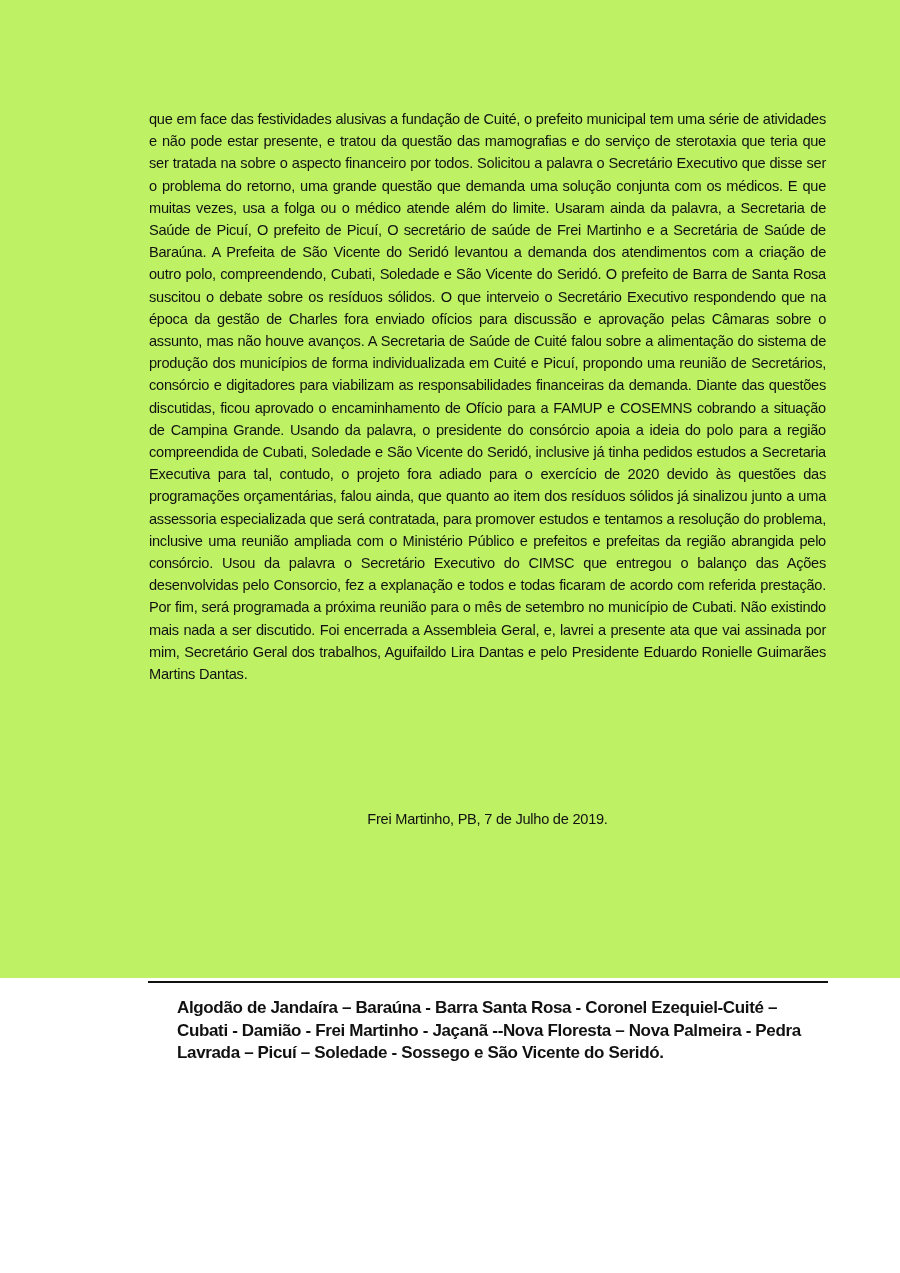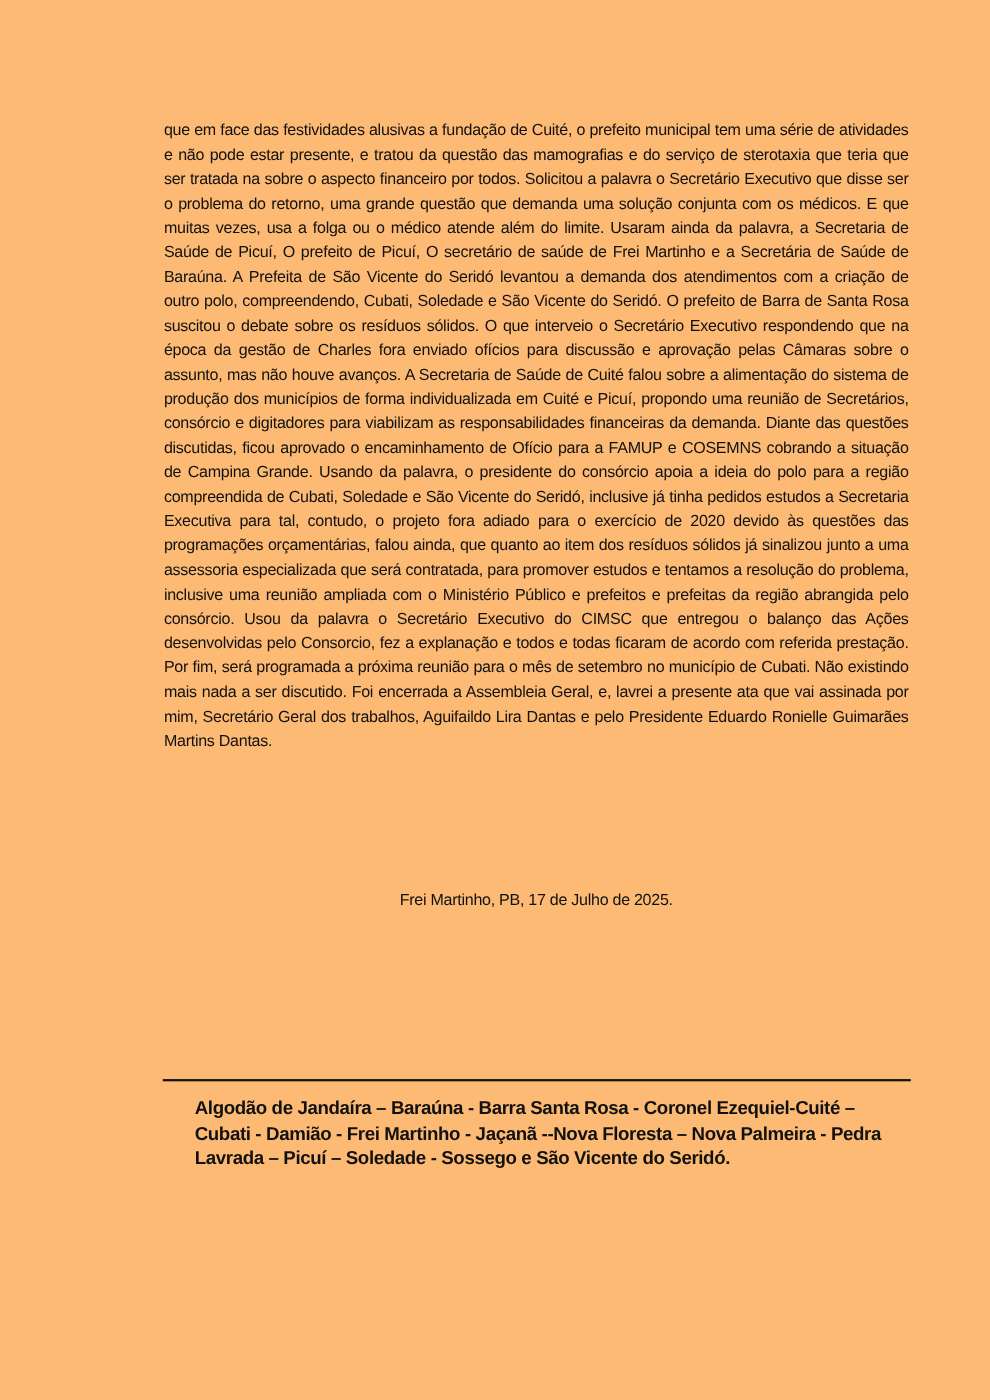--- a/index.html
+++ b/index.html
@@ -1,17 +1,17 @@
 <!DOCTYPE html>
 <html><head>
 <meta charset="utf-8">
 <style>
   html, body { margin: 0; padding: 0; background: #ffffff; }
   body { width: 900px; height: 1273px; position: relative; overflow: hidden; }
-  .page { position: absolute; left: 0; top: 0; width: 900px; height: 1273px; background: #fdba74; }
+  .page { position: absolute; left: 0; top: 0; width: 900px; height: 978px; background: #bef264; }
   .body-text {
     position: absolute; left: 149px; top: 108px; width: 677px;
     font-family: "Liberation Sans", sans-serif;
     font-size: 14.6px; line-height: 22.2px; color: #111111;
     text-align: justify; letter-spacing: -0.25px; word-spacing: 0px;
     margin: 0;
   }
   .signature-line {
     position: absolute; left: 149px; top: 808px; width: 677px;
     font-family: "Liberation Sans", sans-serif;
@@ -26,16 +26,16 @@
     font-family: "Liberation Sans", sans-serif; font-weight: bold;
     font-size: 17px; line-height: 22.5px; color: #111111;
     letter-spacing: -0.35px; margin: 0;
   }
 </style>
 </head>
 <body>
 
 <div class="page">
   <p class="body-text">que em face das festividades alusivas a fundação de Cuité, o prefeito municipal tem uma série de atividades e não pode estar presente, e tratou da questão das mamografias e do serviço de sterotaxia que teria que ser tratada na sobre o aspecto financeiro por todos. Solicitou a palavra o Secretário Executivo que disse ser o problema do retorno, uma grande questão que demanda uma solução conjunta com os médicos. E que muitas vezes, usa a folga ou o médico atende além do limite. Usaram ainda da palavra, a Secretaria de Saúde de Picuí, O prefeito de Picuí, O secretário de saúde de Frei Martinho e a Secretária de Saúde de Baraúna. A Prefeita de São Vicente do Seridó levantou a demanda dos atendimentos com a criação de outro polo, compreendendo, Cubati, Soledade e São Vicente do Seridó. O prefeito de Barra de Santa Rosa suscitou o debate sobre os resíduos sólidos. O que interveio o Secretário Executivo respondendo que na época da gestão de Charles fora enviado ofícios para discussão e aprovação pelas Câmaras sobre o assunto, mas não houve avanços. A Secretaria de Saúde de Cuité falou sobre a alimentação do sistema de produção dos municípios de forma individualizada em Cuité e Picuí, propondo uma reunião de Secretários, consórcio e digitadores para viabilizam as responsabilidades financeiras da demanda. Diante das questões discutidas, ficou aprovado o encaminhamento de Ofício para a FAMUP e COSEMNS cobrando a situação de Campina Grande. Usando da palavra, o presidente do consórcio apoia a ideia do polo para a região compreendida de Cubati, Soledade e São Vicente do Seridó, inclusive já tinha pedidos estudos a Secretaria Executiva para tal, contudo, o projeto fora adiado para o exercício de 2020 devido às questões das programações orçamentárias, falou ainda, que quanto ao item dos resíduos sólidos já sinalizou junto a uma assessoria especializada que será contratada, para promover estudos e tentamos a resolução do problema, inclusive uma reunião ampliada com o Ministério Público e prefeitos e prefeitas da região abrangida pelo consórcio. Usou da palavra o  Secretário Executivo do CIMSC que entregou o balanço das Ações desenvolvidas pelo Consorcio, fez a explanação e todos e todas ficaram de acordo com referida prestação. Por fim, será programada a próxima reunião para o mês de setembro no município de Cubati. Não existindo mais nada a ser discutido. Foi encerrada a Assembleia Geral, e, lavrei a presente ata que vai assinada por mim, Secretário Geral dos trabalhos, Aguifaildo Lira Dantas e pelo Presidente Eduardo Ronielle Guimarães Martins Dantas.</p>
-  <p class="signature-line">Frei Martinho, PB, 17 de Julho de 2025.</p>
+  <p class="signature-line">Frei Martinho, PB, 7 de Julho de 2019.</p>
   <div class="footer-rule"></div>
   <p class="footer-text">Algodão de Jandaíra – Baraúna - Barra Santa Rosa - Coronel Ezequiel-Cuité – Cubati - Damião - Frei Martinho - Jaçanã --Nova Floresta – Nova Palmeira - Pedra Lavrada – Picuí – Soledade - Sossego e São Vicente do Seridó.</p>
 </div>
 
 </body></html>

